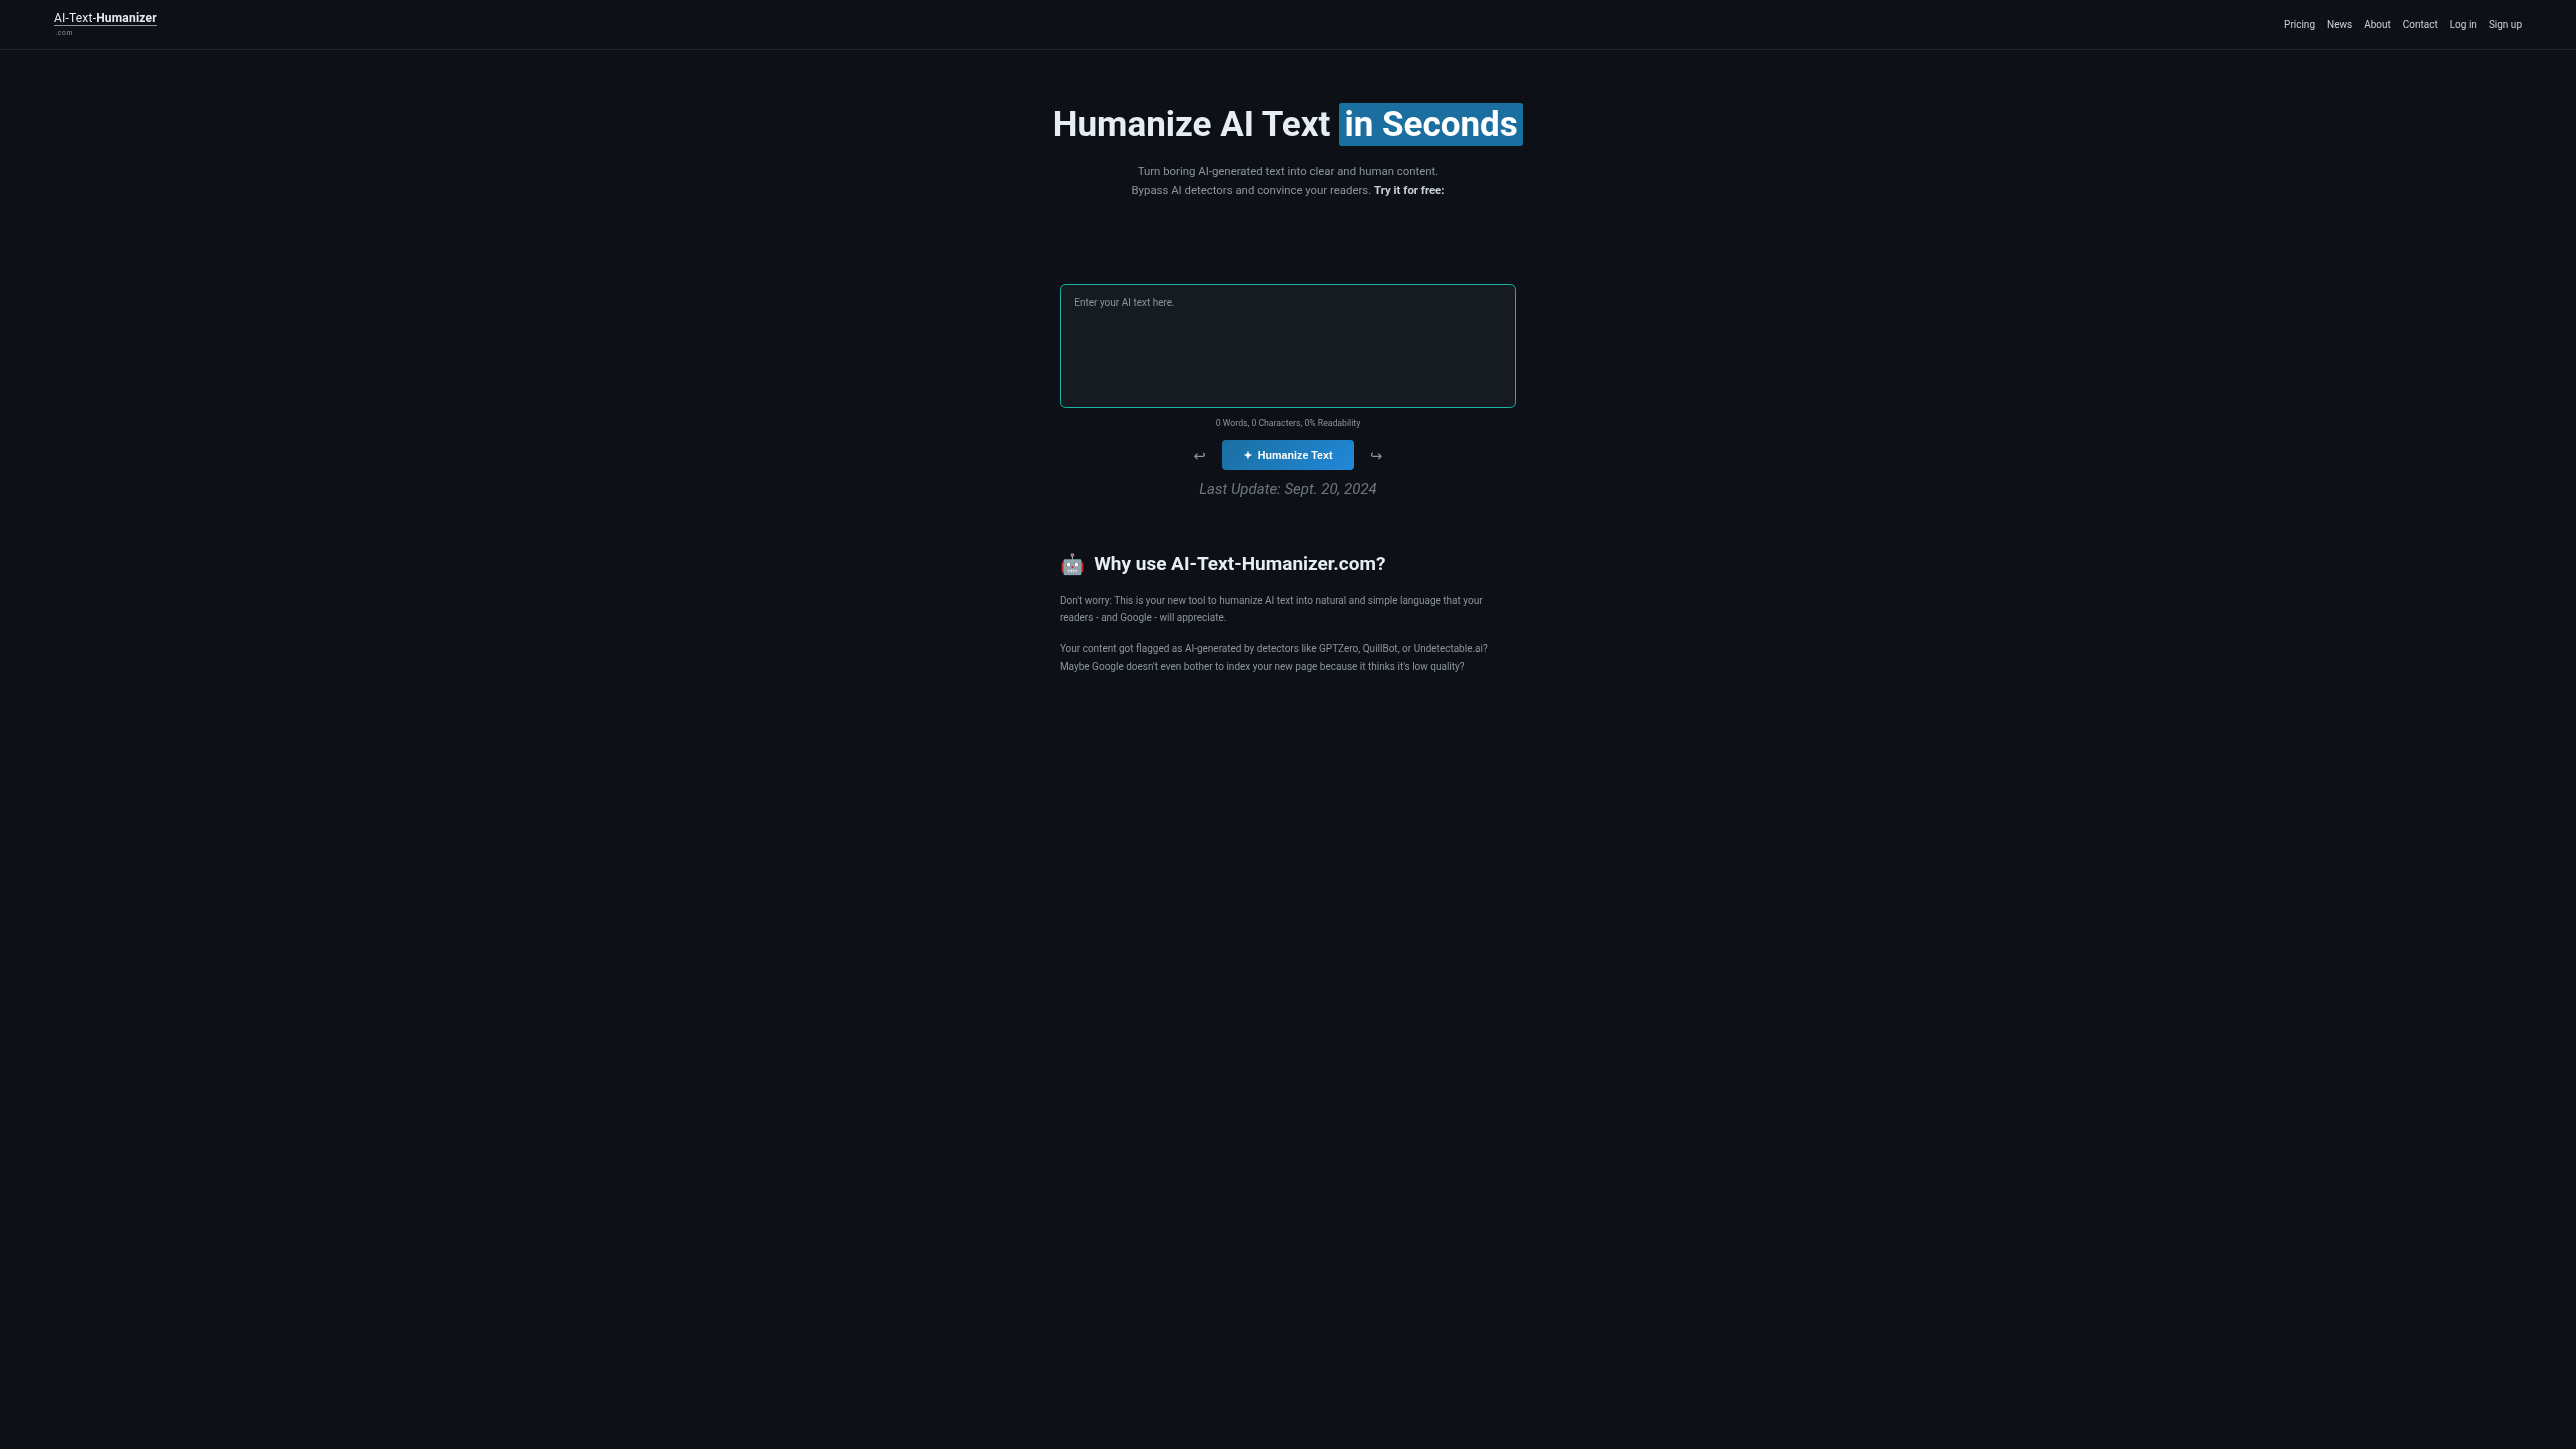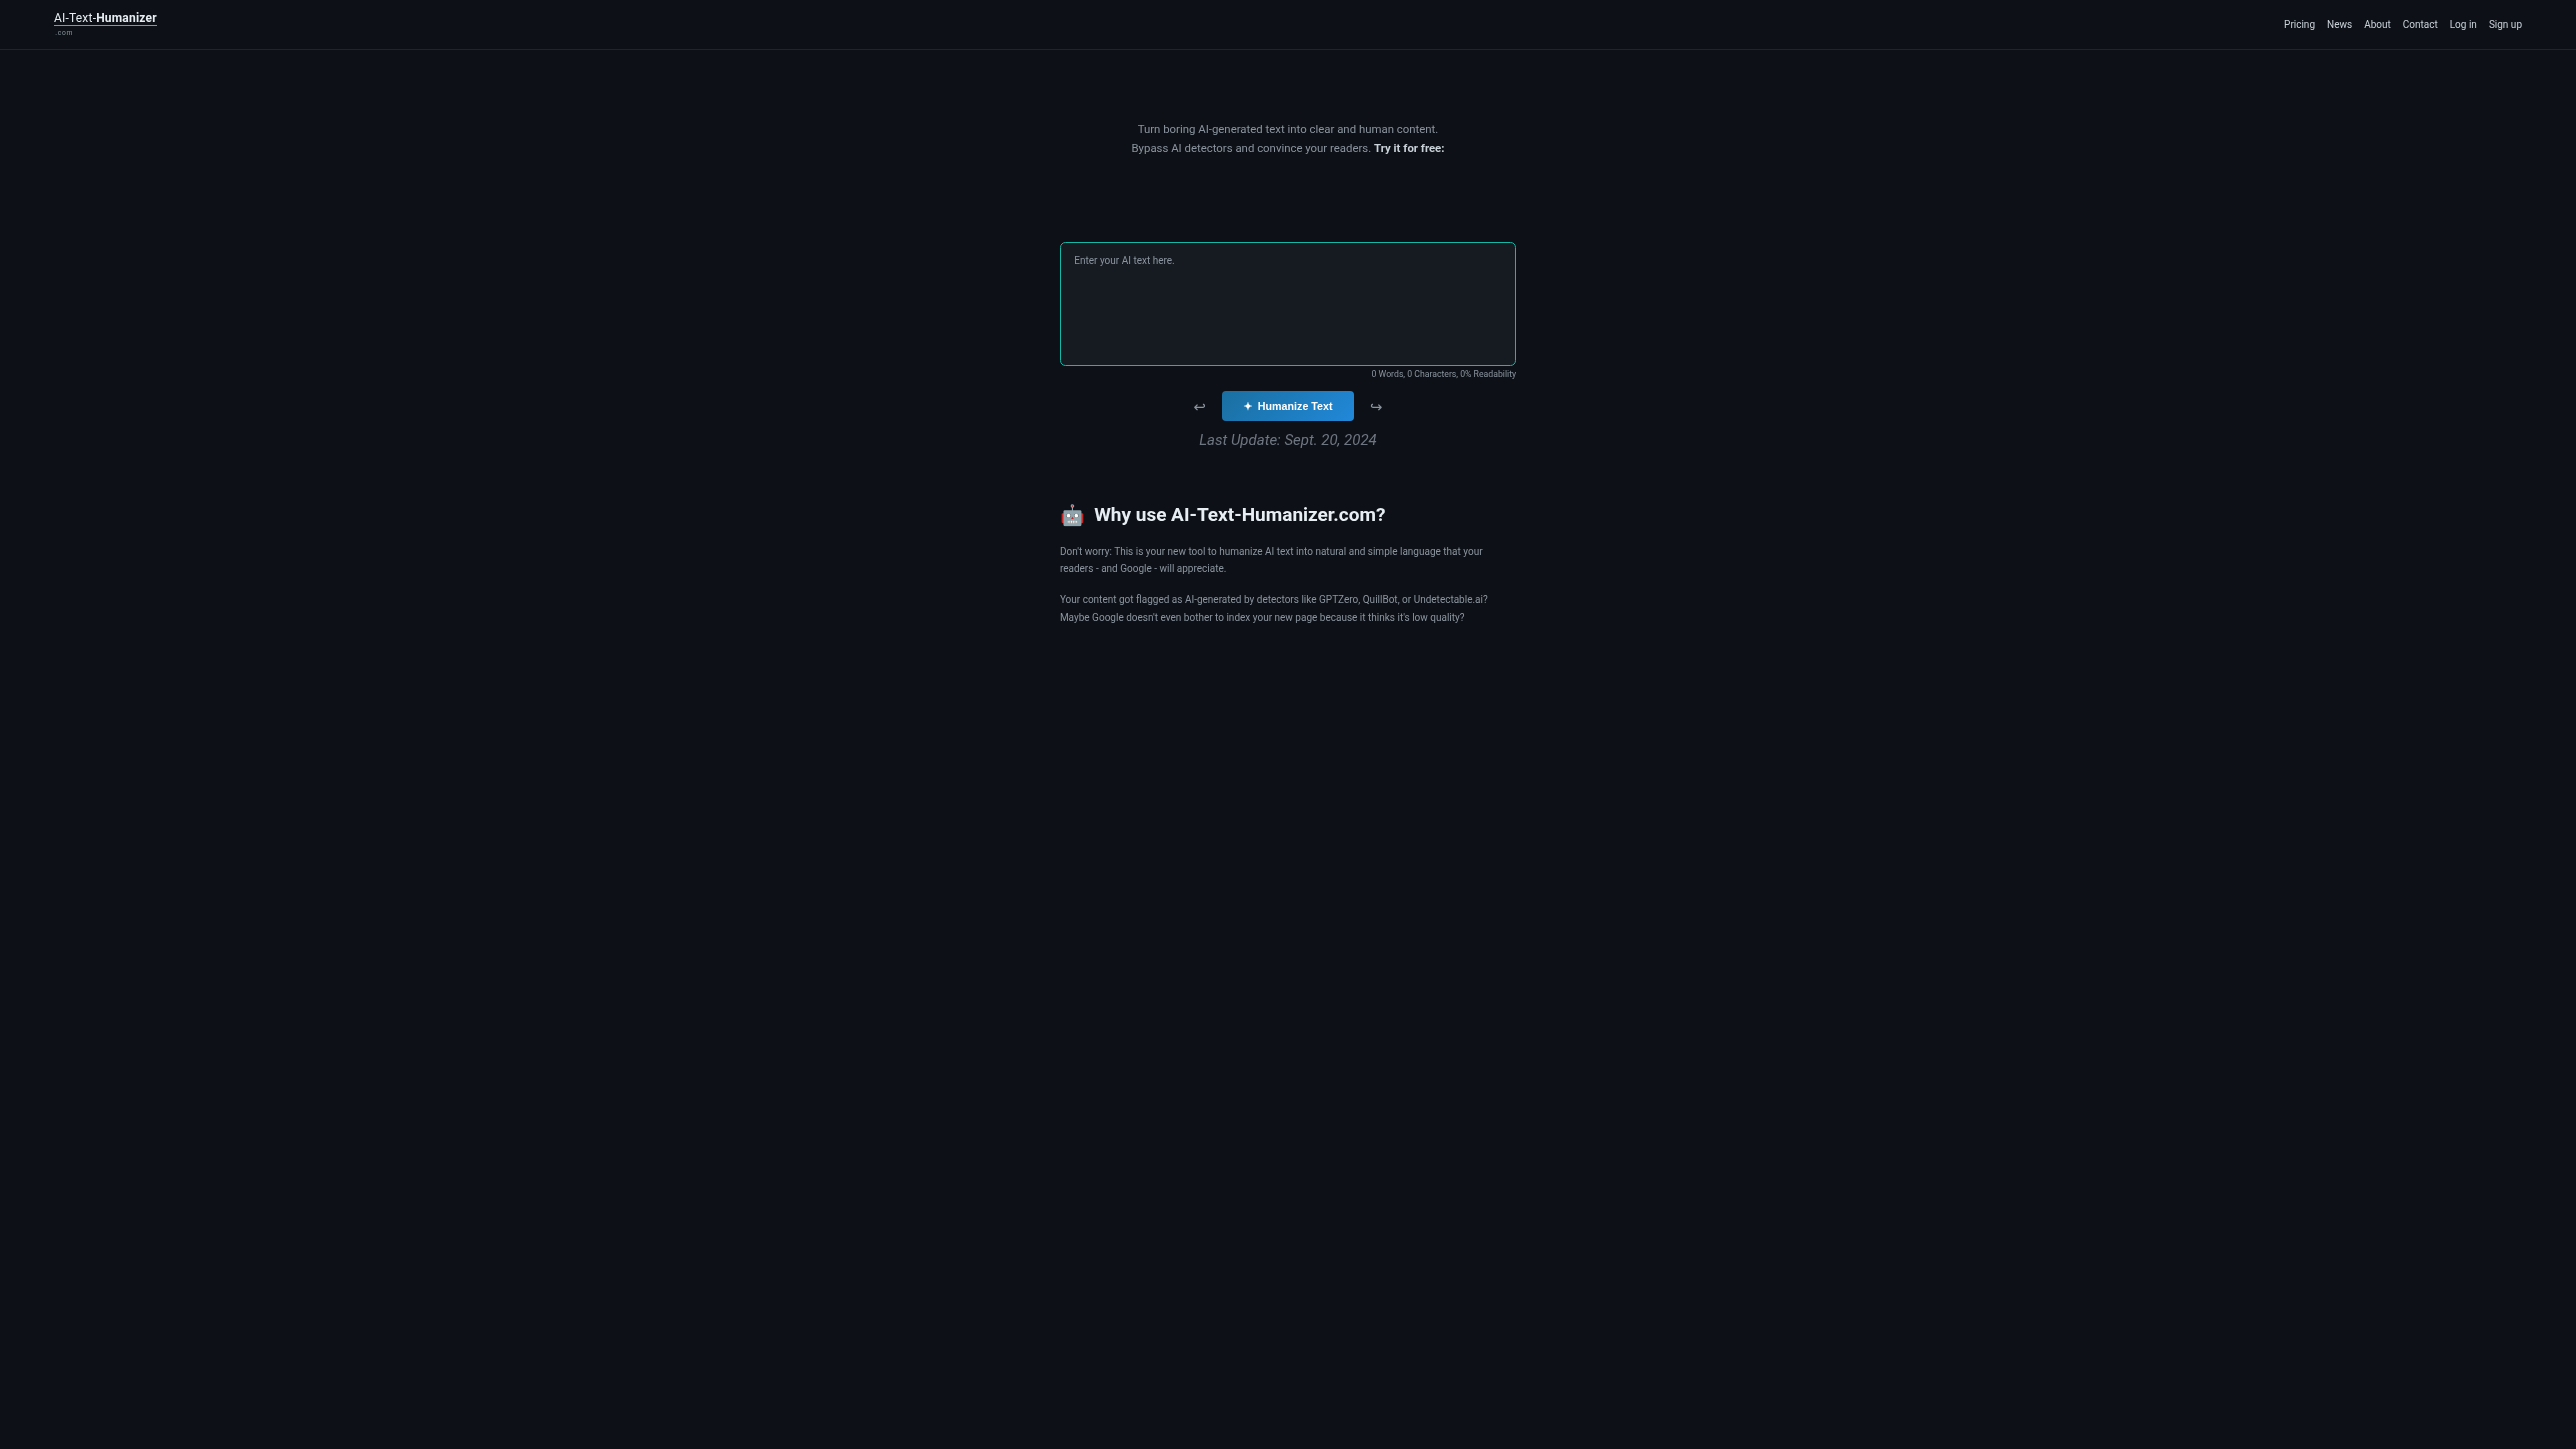--- a/index.html
+++ b/index.html
@@ -95,24 +95,24 @@
       height: 124px;
       outline: none;
       font-family: inherit;
     }
 
     .text-input-area::placeholder {
       color: #8b949e;
     }
 
     .stats-bar {
-      text-align: right;
+      text-align: center;
       color: #8b949e;
       font-size: 8.7px;
-      margin: 0 0 12px;
+      margin: 7px 0 12px;
     }
 
     .action-row {
       display: flex;
       align-items: center;
       justify-content: center;
       gap: 13.4px;
       margin-bottom: 9.4px;
     }
 
@@ -231,20 +231,23 @@
     <a>Pricing</a>
     <a>News</a>
     <a>About</a>
     <a>Contact</a>
     <a>Log in</a>
     <a>Sign up</a>
   </nav>
 </header>
 
 <section class="hero">
+  <h1>
+    <span>Humanize AI Text </span><span class="highlight">in Seconds</span>
+  </h1>
   <p class="hero-subtitle">
     <span>Turn boring AI-generated text into clear and human content.</span><br>
     <span>Bypass AI detectors and convince your readers.</span>
     <span class="bold-free"> <span>Try it for free:</span></span>
   </p>
 </section>
 
 <div class="textarea-section">
   <textarea class="text-input-area" placeholder="Enter your AI text here." style=""></textarea>
 

